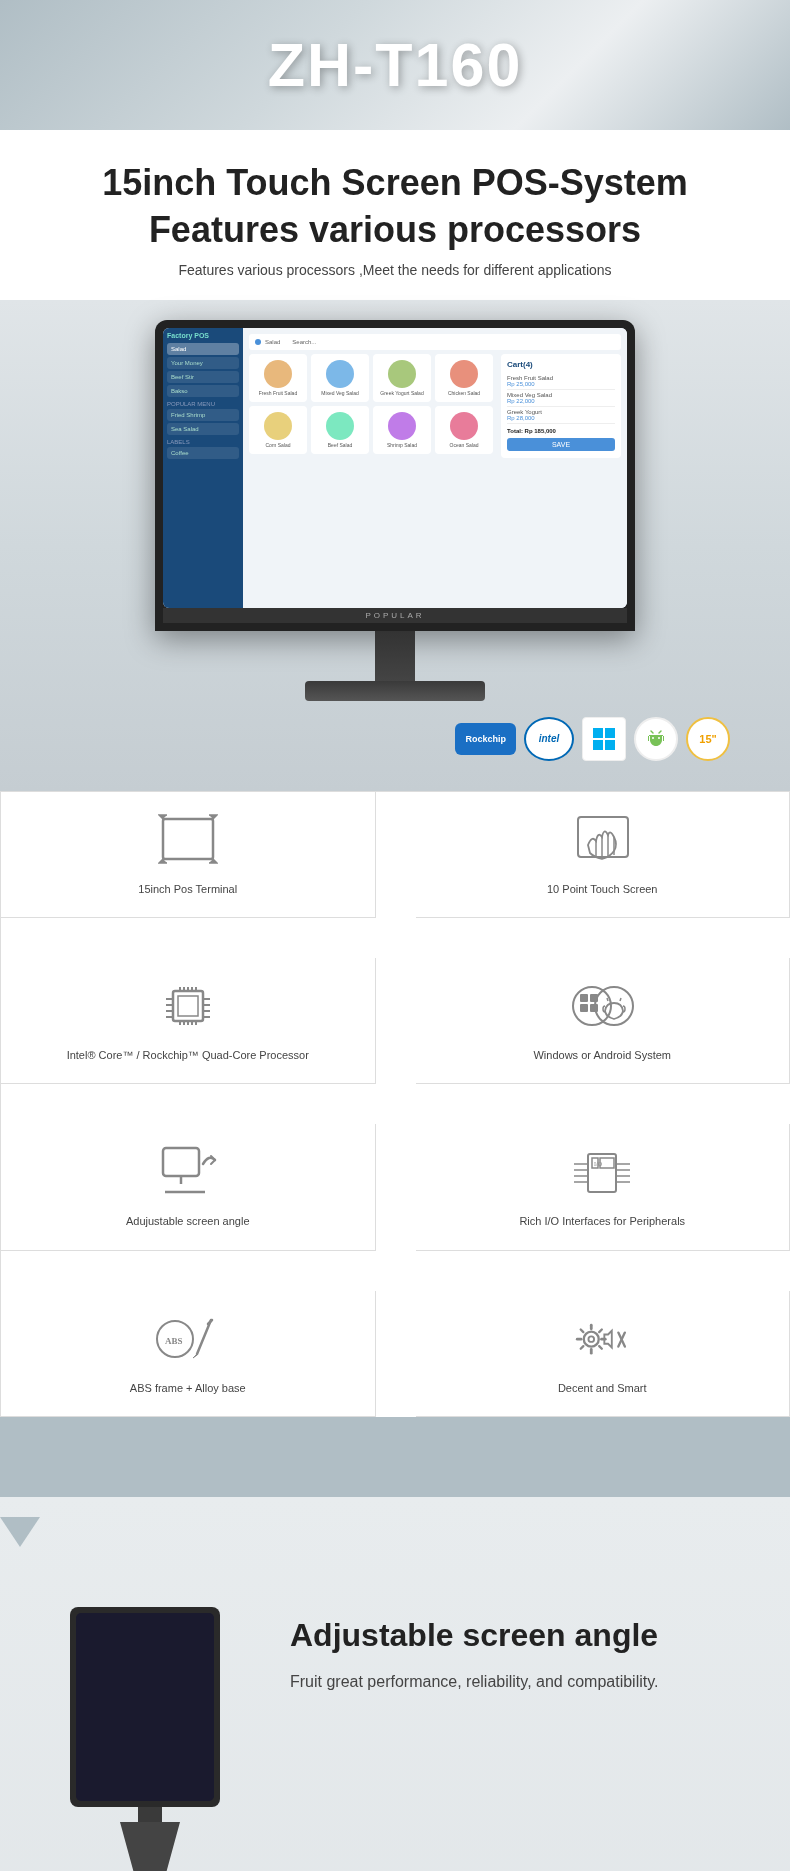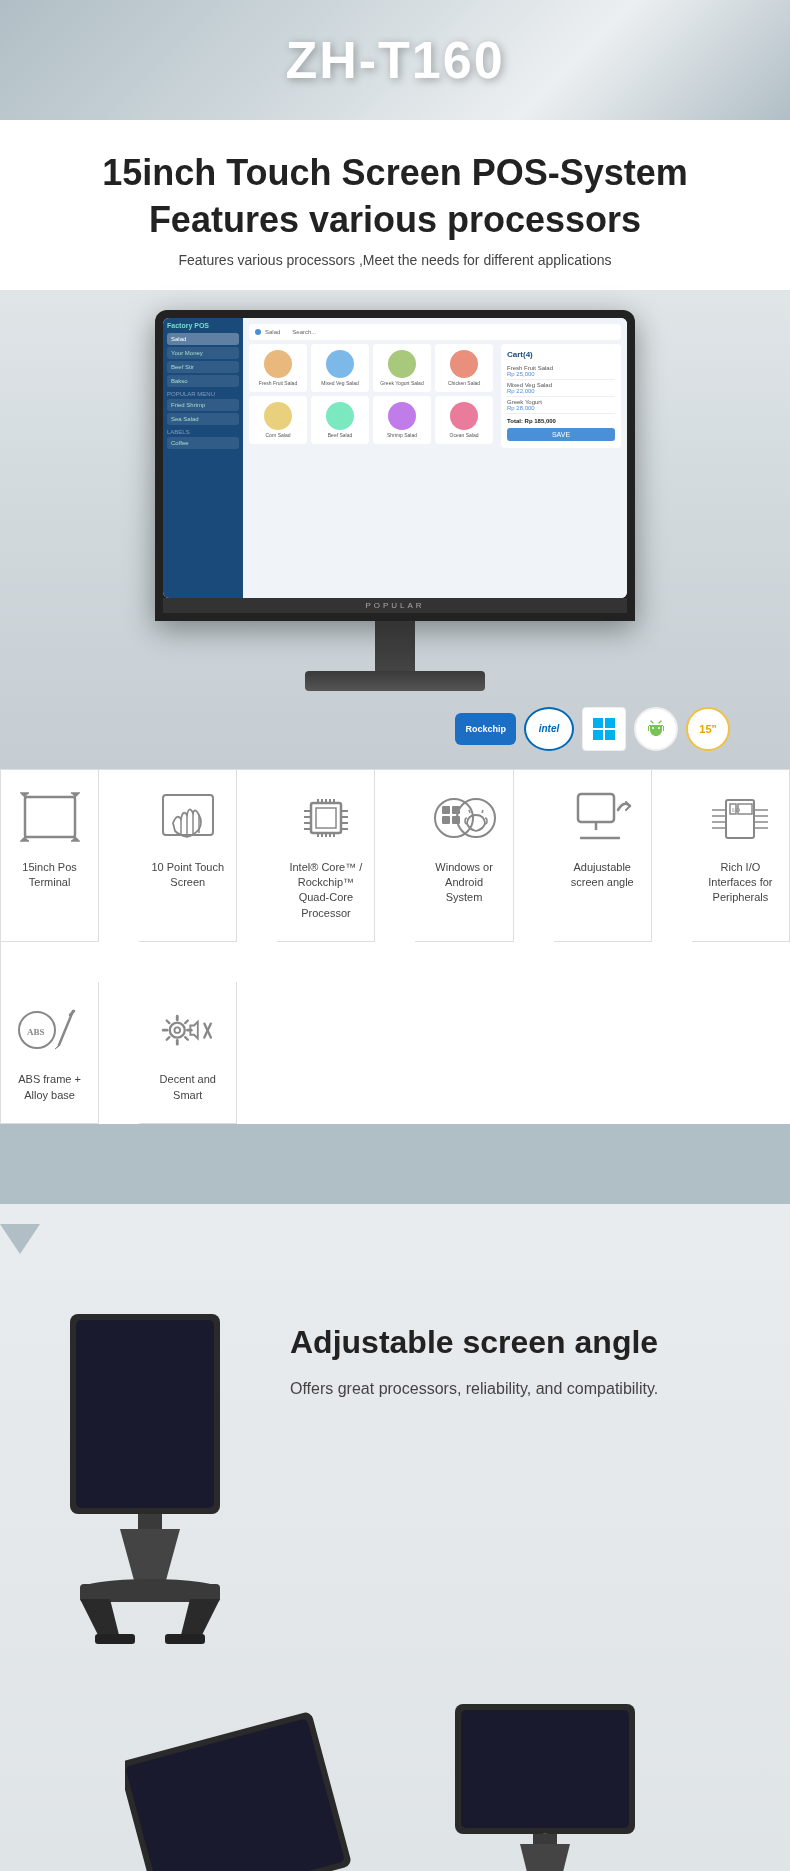--- a/index.html
+++ b/index.html
@@ -11,21 +11,21 @@
     }
 
     
     .hero {
       background: linear-gradient(135deg, #b0bec5 0%, #cfd8dc 40%, #eceff1 70%, #b0bec5 100%);
       text-align: center;
       padding: 30px 20px 20px;
       position: relative;
     }
     .hero-title {
-      font-size: 52px;
+      font-size: 61px;
       font-weight: 900;
       color: #fff;
       text-shadow: 2px 2px 8px rgba(0,0,0,0.3);
       letter-spacing: 2px;
       margin-bottom: 10px;
     }
 
     
     .features-section {
       background: #fff;
@@ -41,21 +41,21 @@
     }
     .features-subtitle {
       font-size: 14px;
       color: #444;
       margin-bottom: 12px;
     }
 
     
     .pos-image-area {
       background: linear-gradient(180deg, #e0e5e8 0%, #d0d8dc 50%, #c5cdd2 100%);
-      padding: 20px 60px 18px;
+      padding: 20px 60px 30px;
       position: relative;
       display: flex;
       flex-direction: column;
       align-items: center;
       justify-content: center;
     }
     .pos-monitor {
       width: 480px;
       background: #222;
       border-radius: 12px 12px 0 0;
@@ -231,21 +231,21 @@
       border: 2px solid #f0c040;
       color: #f0a000;
       font-size: 10px;
       font-weight: bold;
     }
 
     
     .features-grid {
       background: #fff;
       display: grid;
-      grid-template-columns: repeat(6, 1fr);
+      grid-template-columns: repeat(2, 1fr);
       border-top: 1px solid #ddd;
       border-left: 1px solid #ddd;
       gap: 40px;
     }
     .feature-cell {
       border-right: 1px solid #ddd;
       border-bottom: 1px solid #ddd;
       padding: 20px 10px;
       display: flex;
       flex-direction: column;
@@ -624,21 +624,21 @@
         <polygon points="30,295 50,335 70,335 60,295" fill="#2a2a2a"></polygon>
         <polygon points="170,295 150,335 130,335 140,295" fill="#2a2a2a"></polygon>
 
         <rect x="45" y="330" width="40" height="10" rx="3" fill="#222"></rect>
         <rect x="115" y="330" width="40" height="10" rx="3" fill="#222"></rect>
       </svg>
     </div>
 
     <div class="adjustable-text">
       <h2 class="adjustable-heading">Adjustable screen angle</h2>
-      <p class="adjustable-desc">Offers great processors, reliability, and compatibility.</p>
+      <p class="adjustable-desc">Fruit great performance, reliability, and compatibility.</p>
     </div>
   </div>
 
   <div class="pos-images-row">
 
     <div style="flex:0 0 260px;display:flex;align-items:flex-end;">
       <svg width="260" height="280" viewBox="0 0 260 280">
 
         <rect x="10" y="30" width="200" height="160" rx="8" fill="#2a2a2a" transform="rotate(-15, 110, 110)"></rect>
         <rect x="16" y="36" width="188" height="148" rx="5" fill="#1a1a2e" transform="rotate(-15, 110, 110)"></rect>

